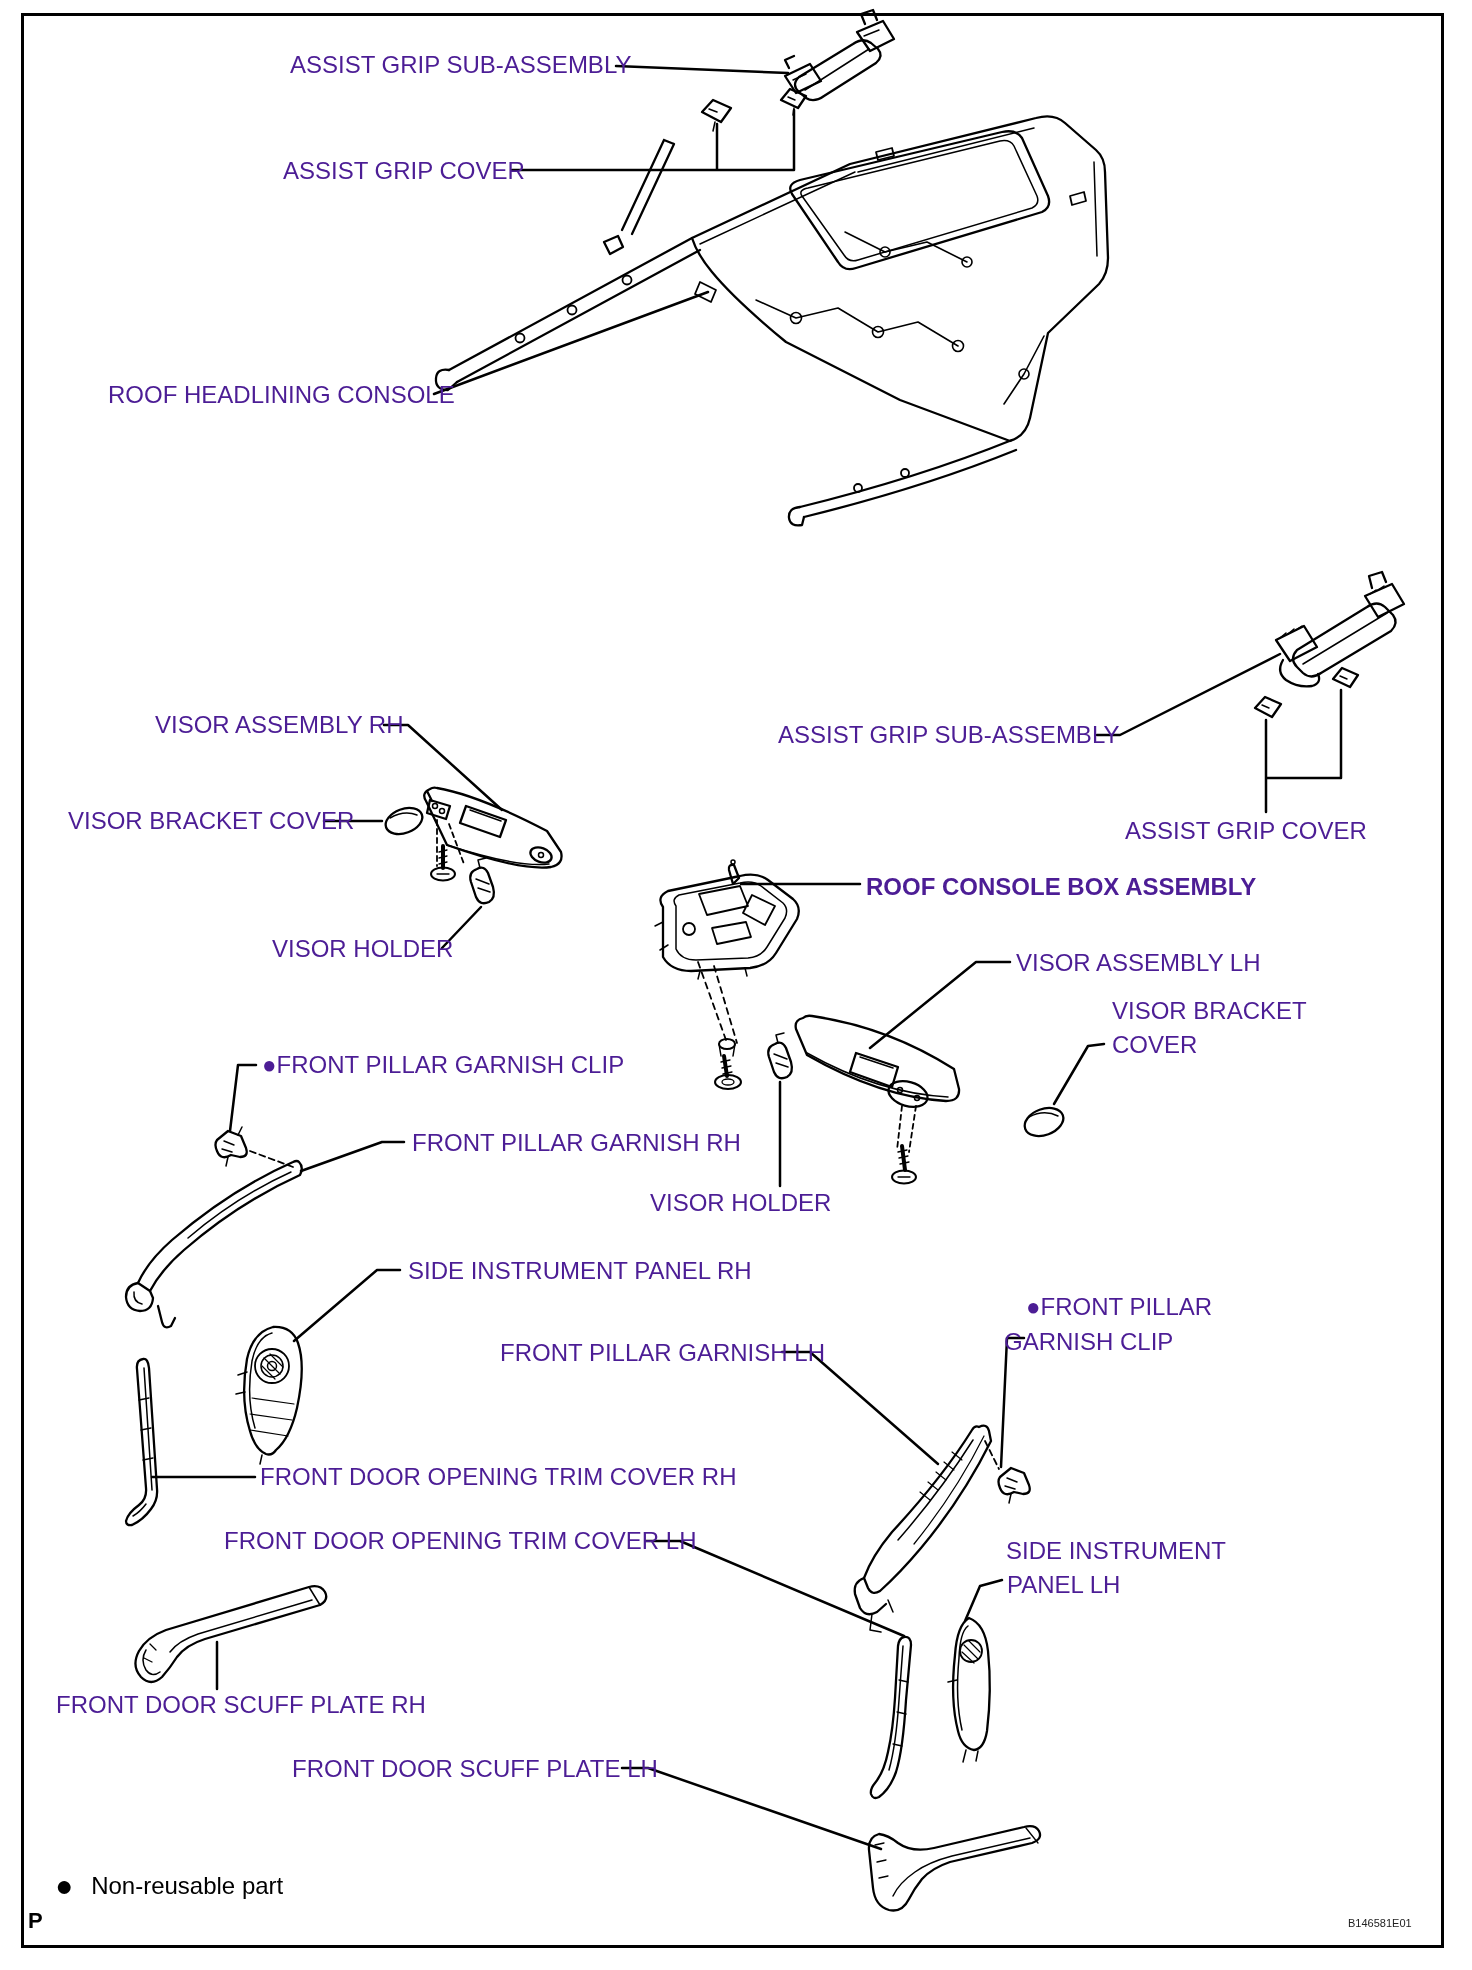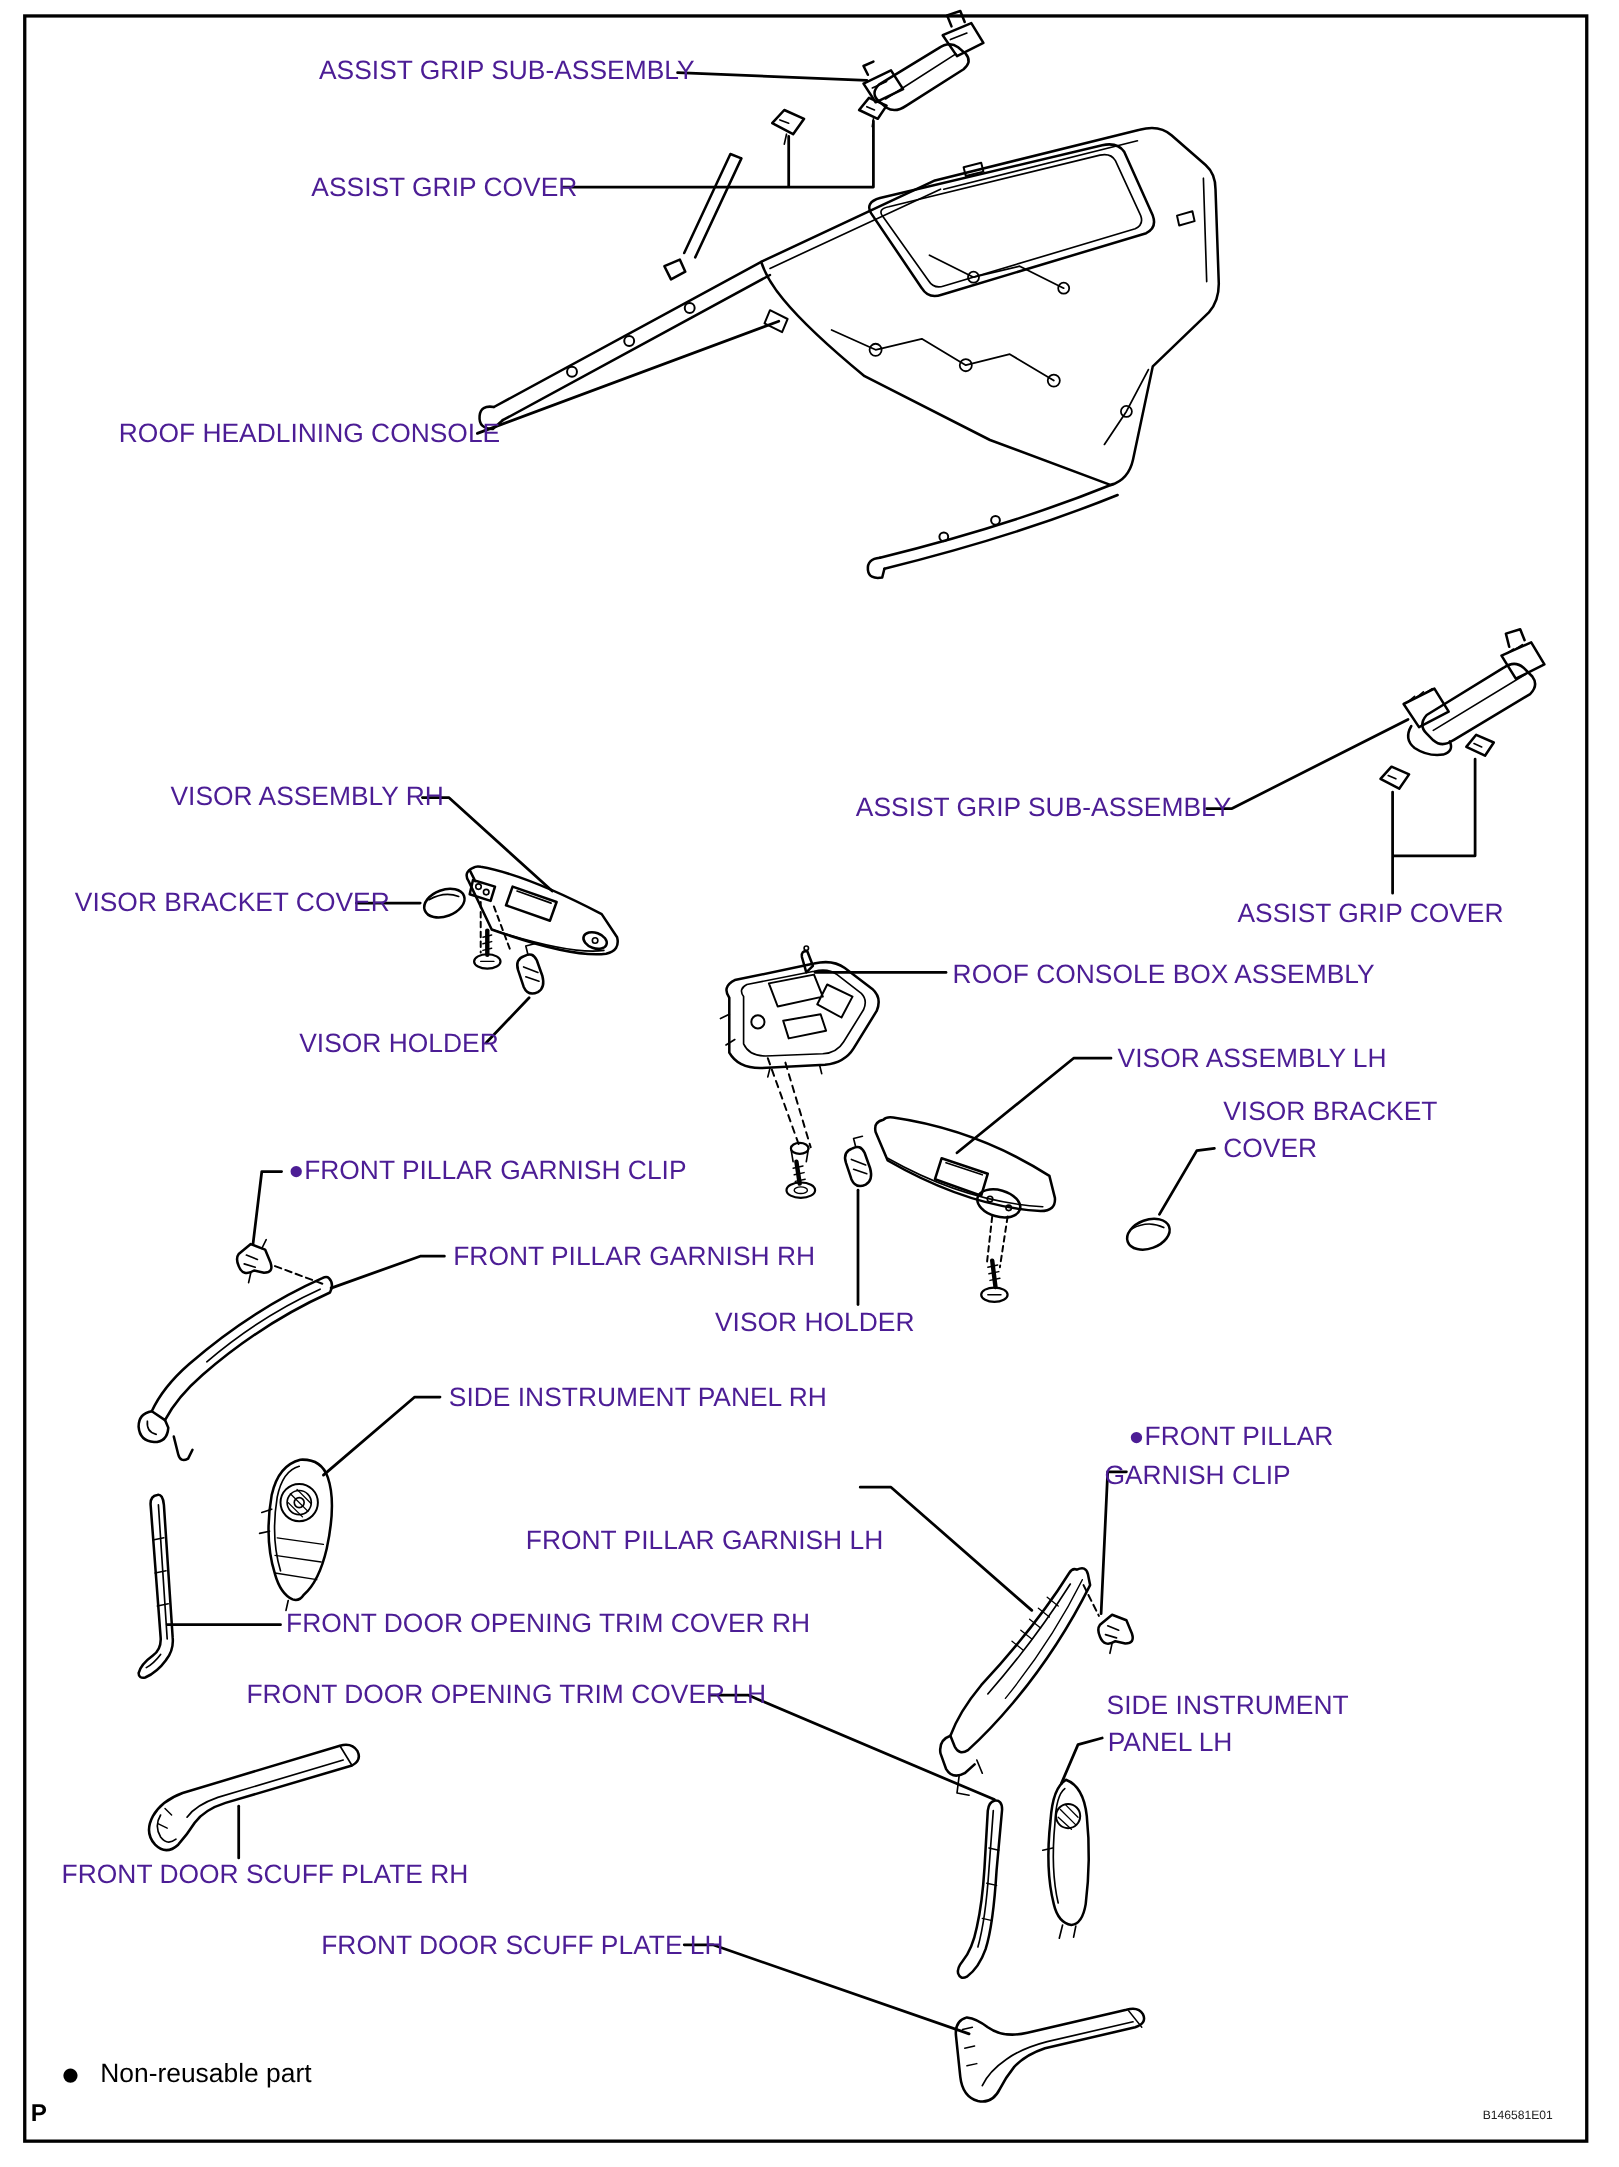--- a/index.html
+++ b/index.html
@@ -261,31 +261,31 @@
 
   <div>
       <div class="label" style="left: 290px; top: 52px;">ASSIST GRIP SUB-ASSEMBLY</div>
       <div class="label" style="left: 283px; top: 158px;">ASSIST GRIP COVER</div>
       <div class="label" style="left: 108px; top: 382px;">ROOF HEADLINING CONSOLE</div>
       <div class="label" style="left: 155px; top: 712px;">VISOR ASSEMBLY RH</div>
       <div class="label" style="left: 68px; top: 808px;">VISOR BRACKET COVER</div>
       <div class="label" style="left: 272px; top: 936px;">VISOR HOLDER</div>
       <div class="label" style="left: 778px; top: 722px;">ASSIST GRIP SUB-ASSEMBLY</div>
       <div class="label" style="left: 1125px; top: 818px;">ASSIST GRIP COVER</div>
-      <div class="label" style="left: 866px; top: 874px;">ROOF CONSOLE BOX ASSEMBLY</div>
+      <div class="label" style="left: 866px; top: 874px; font-weight: bold;">ROOF CONSOLE BOX ASSEMBLY</div>
       <div class="label" style="left: 1016px; top: 950px;">VISOR ASSEMBLY LH</div>
       <div class="label" style="left: 1112px; top: 998px;">VISOR BRACKET</div>
       <div class="label" style="left: 1112px; top: 1032px;">COVER</div>
       <div class="label" style="left: 262px; top: 1052px;">●FRONT PILLAR GARNISH CLIP</div>
       <div class="label" style="left: 412px; top: 1130px;">FRONT PILLAR GARNISH RH</div>
       <div class="label" style="left: 650px; top: 1190px;">VISOR HOLDER</div>
       <div class="label" style="left: 408px; top: 1258px;">SIDE INSTRUMENT PANEL RH</div>
       <div class="label" style="left: 1026px; top: 1294px;">●FRONT PILLAR</div>
       <div class="label" style="left: 1004px; top: 1329px;">GARNISH CLIP</div>
-      <div class="label" style="left: 478px; top: 1340px; margin-top: 48px;">FRONT PILLAR GARNISH LH</div>
+      <div class="label" style="left: 500px; top: 1340px;">FRONT PILLAR GARNISH LH</div>
       <div class="label" style="left: 260px; top: 1464px;">FRONT DOOR OPENING TRIM COVER RH</div>
       <div class="label" style="left: 224px; top: 1528px;">FRONT DOOR OPENING TRIM COVER LH</div>
       <div class="label" style="left: 1006px; top: 1538px;">SIDE INSTRUMENT</div>
       <div class="label" style="left: 1007px; top: 1572px;">PANEL LH</div>
       <div class="label" style="left: 56px; top: 1692px;">FRONT DOOR SCUFF PLATE RH</div>
       <div class="label" style="left: 292px; top: 1756px;">FRONT DOOR SCUFF PLATE LH</div>
     </div>
 
   <div class="legend">
     <span class="dot">●</span>

